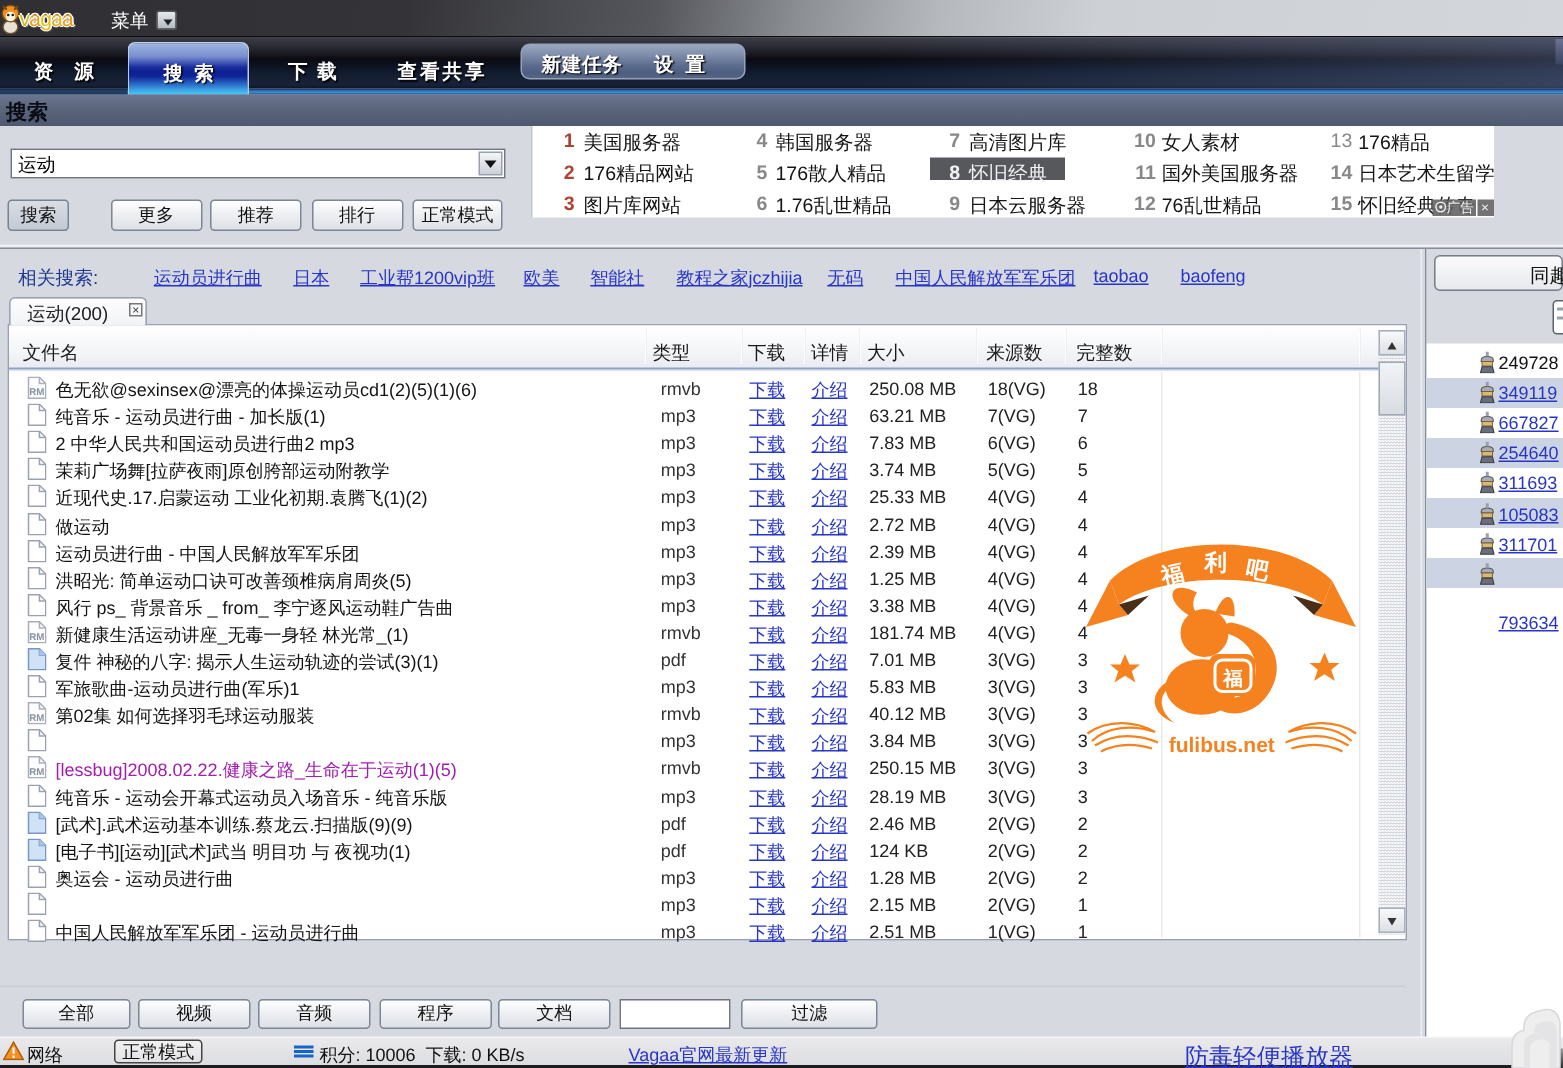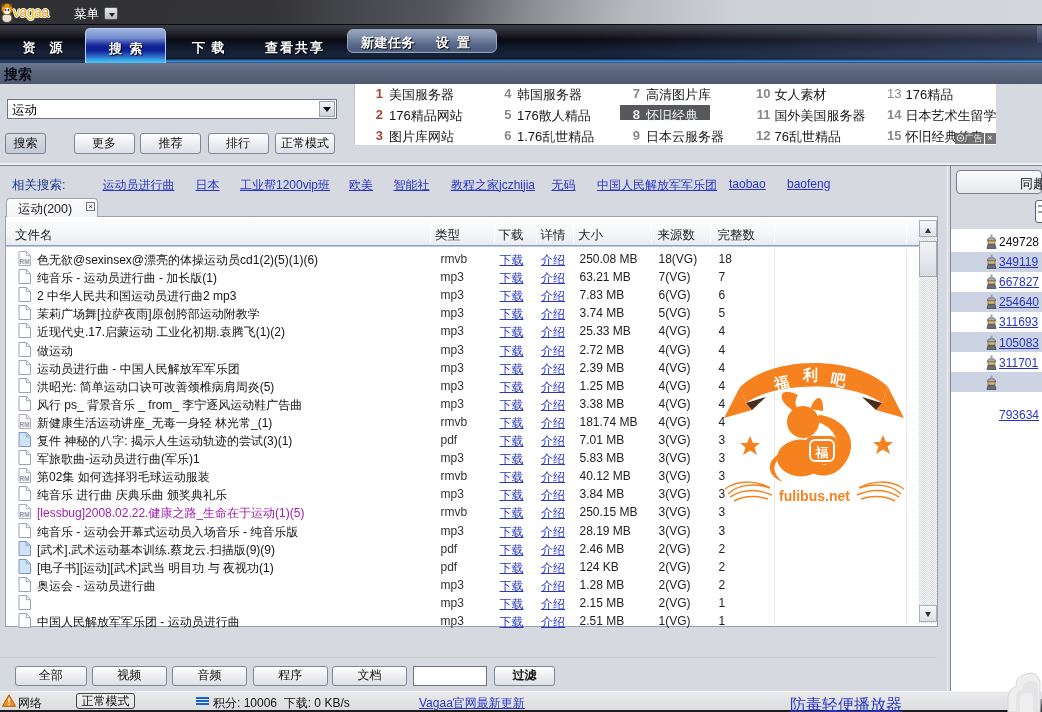--- a/index.html
+++ b/index.html
@@ -297,21 +297,20 @@
 <span class="ab lk" style="left:535px;top:2px;font-size:12px">介绍</span>
 <span class="ab" style="left:573.5px;top:2px;font-size:12px;color:#222;white-space:nowrap">40.12 MB</span>
 <span class="ab" style="left:652.5px;top:2px;font-size:12px;color:#222">3(VG)</span>
 <span class="ab" style="left:712.5px;top:2px;font-size:12px;color:#222">3</span>
 </div>
 <div class="ab" style="left:6px;top:485.3px;width:912px;height:18px;overflow:hidden">
 <span class="ab" style="left:12px;top:1px"><svg width="13" height="15" viewBox="0 0 13 15">
         <path d="M1 .5h7.3l4.2 4.2V14.5H1z" fill="#fff" stroke="#9aa2b2"></path>
         <path d="M8.3 .5v4.2h4.2" fill="none" stroke="#9aa2b2"></path>
       </svg></span>
-<span class="ab" style="left:31px;top:2px;font-size:12px;color:#141414;white-space:nowrap">纯音乐 进行曲 庆典乐曲 颁奖典礼乐</span>
 <span class="ab" style="left:434.5px;top:2px;font-size:12px;color:#333">mp3</span>
 <span class="ab lk" style="left:493.5px;top:2px;font-size:12px">下载</span>
 <span class="ab lk" style="left:535px;top:2px;font-size:12px">介绍</span>
 <span class="ab" style="left:573.5px;top:2px;font-size:12px;color:#222;white-space:nowrap">3.84 MB</span>
 <span class="ab" style="left:652.5px;top:2px;font-size:12px;color:#222">3(VG)</span>
 <span class="ab" style="left:712.5px;top:2px;font-size:12px;color:#222">3</span>
 </div>
 <div class="ab" style="left:6px;top:503.4px;width:912px;height:18px;overflow:hidden">
 <span class="ab" style="left:12px;top:1px"><svg width="13" height="15" viewBox="0 0 13 15">
         <path d="M1 .5h7.3l4.2 4.2V14.5H1z" fill="#fcfcfd" stroke="#a8aebc"></path>
@@ -518,21 +517,21 @@
 <path d="M2 14.5 L3 10.5 L10 10.5 L11 14.5 Z" fill="#6a6e7a" stroke="#3a3e48" stroke-width=".7"></path>
 </svg></span>
 <span class="ab lk" style="left:999px;top:375.7px;font-size:12px;margin-top:32px;">793634</span>
 <div class="ab" style="left:0;top:657px;width:937px;height:1px;background:#c9cdd3"></div>
 <div class="btn" style="left:15px;top:666px;width:71.5px;height:19.5px;line-height:17.5px;">全部</div>
 <div class="btn" style="left:92px;top:666px;width:74.5px;height:19.5px;line-height:17.5px;">视频</div>
 <div class="btn" style="left:172px;top:666px;width:75px;height:19.5px;line-height:17.5px;">音频</div>
 <div class="btn" style="left:253px;top:666px;width:74.5px;height:19.5px;line-height:17.5px;">程序</div>
 <div class="btn" style="left:332px;top:666px;width:75px;height:19.5px;line-height:17.5px;">文档</div>
 <div class="ab" style="left:413px;top:666px;width:74px;height:19.5px;background:#fff;border:1px solid #6e7683"></div>
-<div class="btn" style="left:494px;top:666px;width:61px;height:19.5px;line-height:17.5px;font-weight:bold;">过滤</div>
+<div class="btn" style="left:494px;top:666px;width:91px;height:19.5px;line-height:17.5px;">过滤</div>
 <div class="ab" style="left:0;top:690.5px;width:1042px;height:1px;background:#f4f5f7"></div>
 <div class="ab" style="left:0;top:691.5px;width:1042px;height:18.5px;background:linear-gradient(180deg,#eaeaec,#dcdde0)"></div>
 <div class="ab" style="left:0;top:710px;width:1042px;height:2px;background:#1c1c1e"></div>
 <svg class="ab" style="left:2px;top:693.5px" width="14" height="13" viewBox="0 0 14 13">
 <path d="M7 .8 L13.5 12.3 L.5 12.3 Z" fill="#f49020" stroke="#b05c08" stroke-width="1"></path>
 <rect x="6.3" y="4.3" width="1.5" height="4.2" fill="#fff"></rect>
 <rect x="6.3" y="9.7" width="1.5" height="1.6" fill="#fff"></rect>
 </svg>
 <div class="ab" style="left:18px;top:695px;font-size:12px;color:#111">网络</div>
 <div class="ab" style="left:76px;top:693px;width:59px;height:15.5px;border:1px solid #444;border-radius:3px;background:linear-gradient(180deg,#f2f2f3,#e2e2e4);font-size:12px;color:#111;text-align:center;line-height:14px">正常模式</div>

